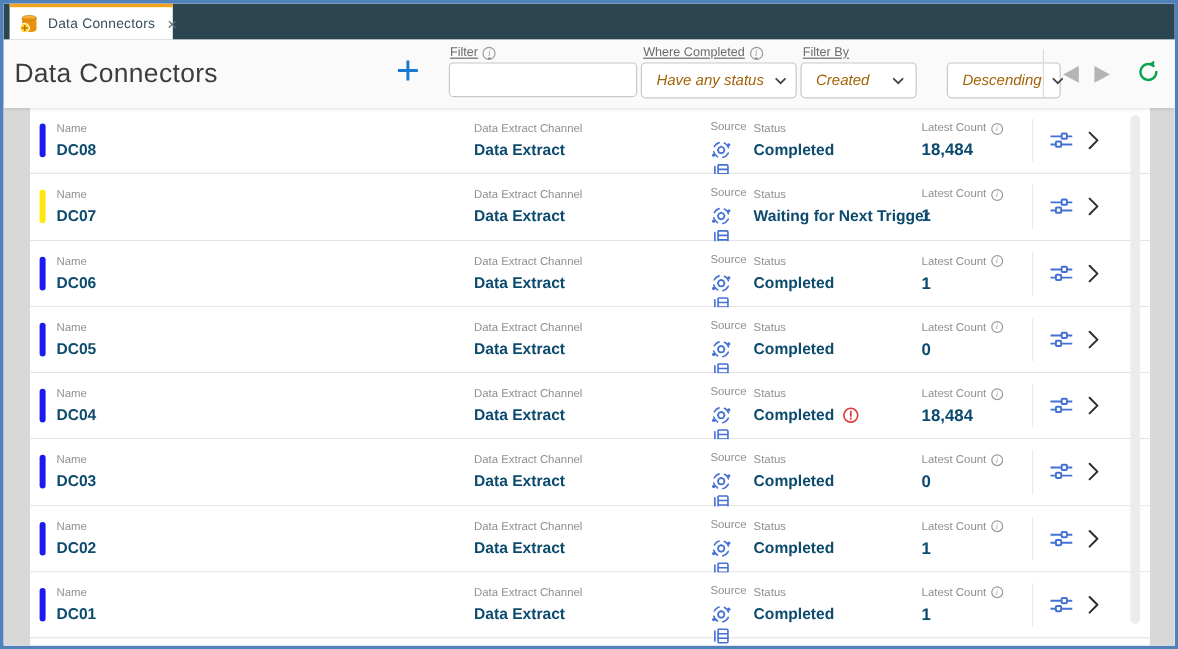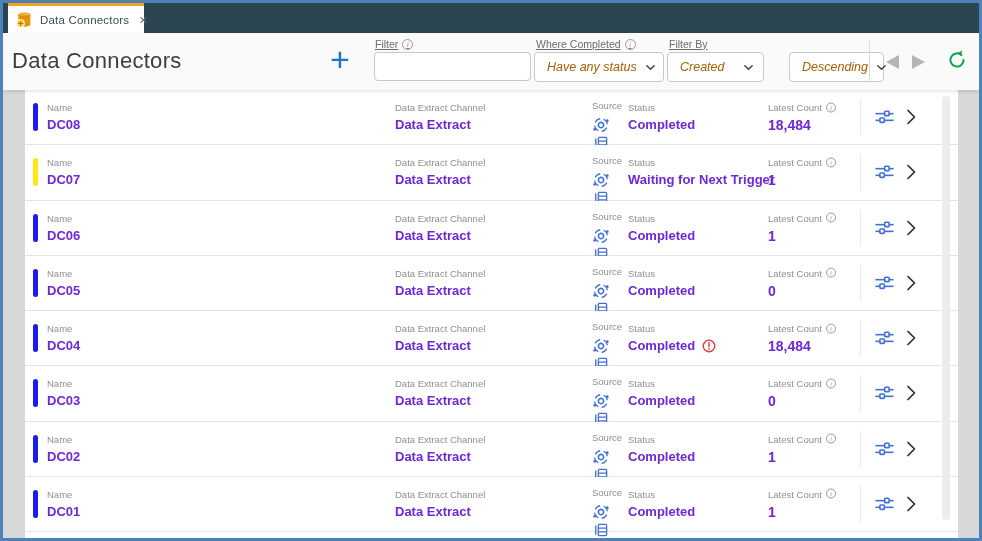--- a/index.html
+++ b/index.html
@@ -35,21 +35,21 @@
   .gutter.left { width:22px; }
   .gutter.right { width:21px; }
   .panel { position:relative; flex:1 1 auto; background:#fff; display:flex; flex-direction:column; padding-bottom:6px; min-width:0;text-align:center; }
   .scroll-thumb { position:absolute; right:8px; top:6px; bottom:18px; width:8px; border-radius:4px; background:#ececec; z-index:3; }
 
   .row { position:relative; flex:1 1 auto; border-bottom:1px solid #e4e4e4; background:#fff; cursor:pointer; }
   .bar { position:absolute; left:8px; top:50%; transform:translateY(-50%); width:5px; height:28px; border-radius:2.5px; }
   .cell { position:absolute; top:50%; transform:translateY(-50%); display:flex; flex-direction:column; }
   .cell .lbl { font-size:9.5px; color:#8f8f8f; margin-bottom:4px; white-space:nowrap; display:flex; align-items:center; gap:4px; }
   .cell .lbl .info-icon { width:10px; height:10px; font-size:7px; }
-  .cell .val { font-size:13px; font-weight:bold; color:#6d28d9; white-space:nowrap; display:flex; align-items:center; }
+  .cell .val { font-size:13px; font-weight:bold; color:#0c4a6e; white-space:nowrap; display:flex; align-items:center; }
   .cell-name    { left:22px; }
   .cell-channel { left:370px; }
   .cell-source  { left:567px; }
   .cell-status  { left:603px; }
   .cell-count   { left:743px; }
   .cell-count .val { font-size:14px; }
   .source-ic { width:18px; height:18px; margin-top:1px; }
   .source-ic svg { display:block; }
   .row-vdivider { position:absolute; left:835px; top:9px; bottom:9px; width:1px; background:#eaeaea; }
   .sliders-btn { position:absolute; left:849px; top:50%; transform:translateY(-50%); width:21px; height:18px; cursor:pointer; }

